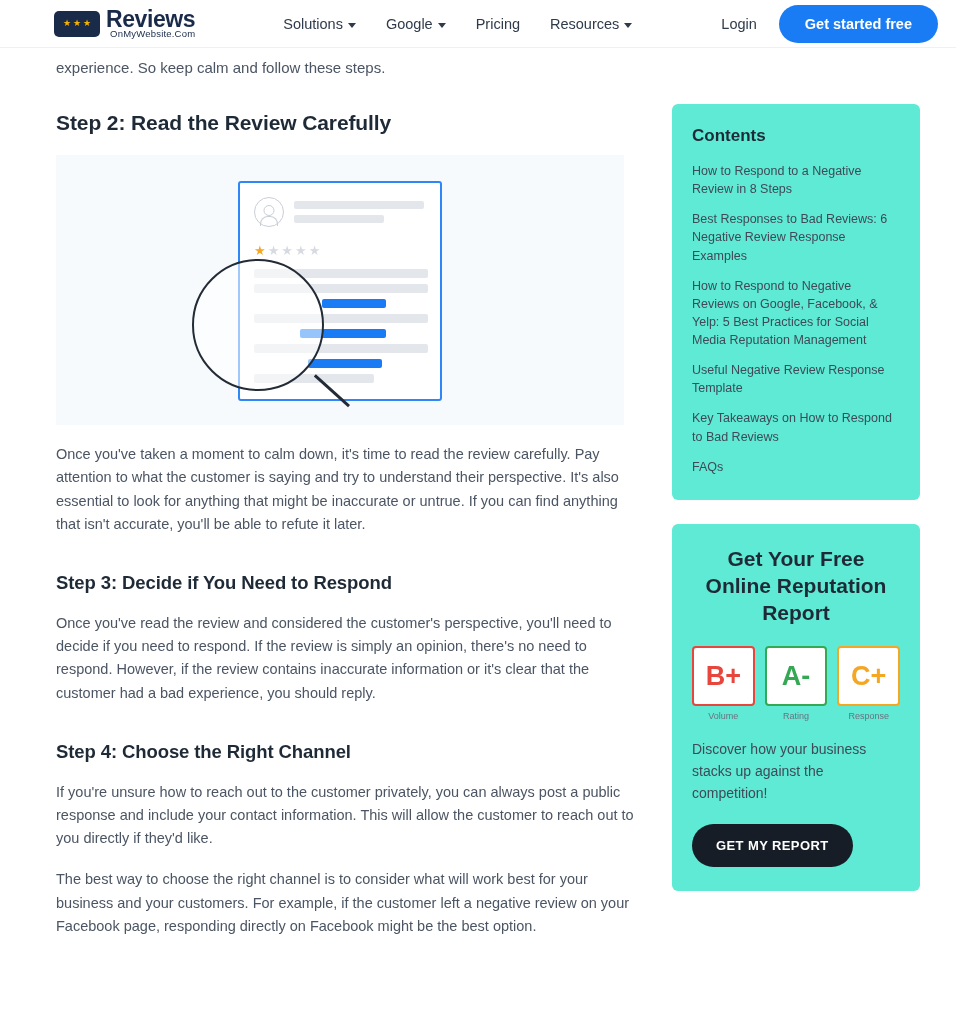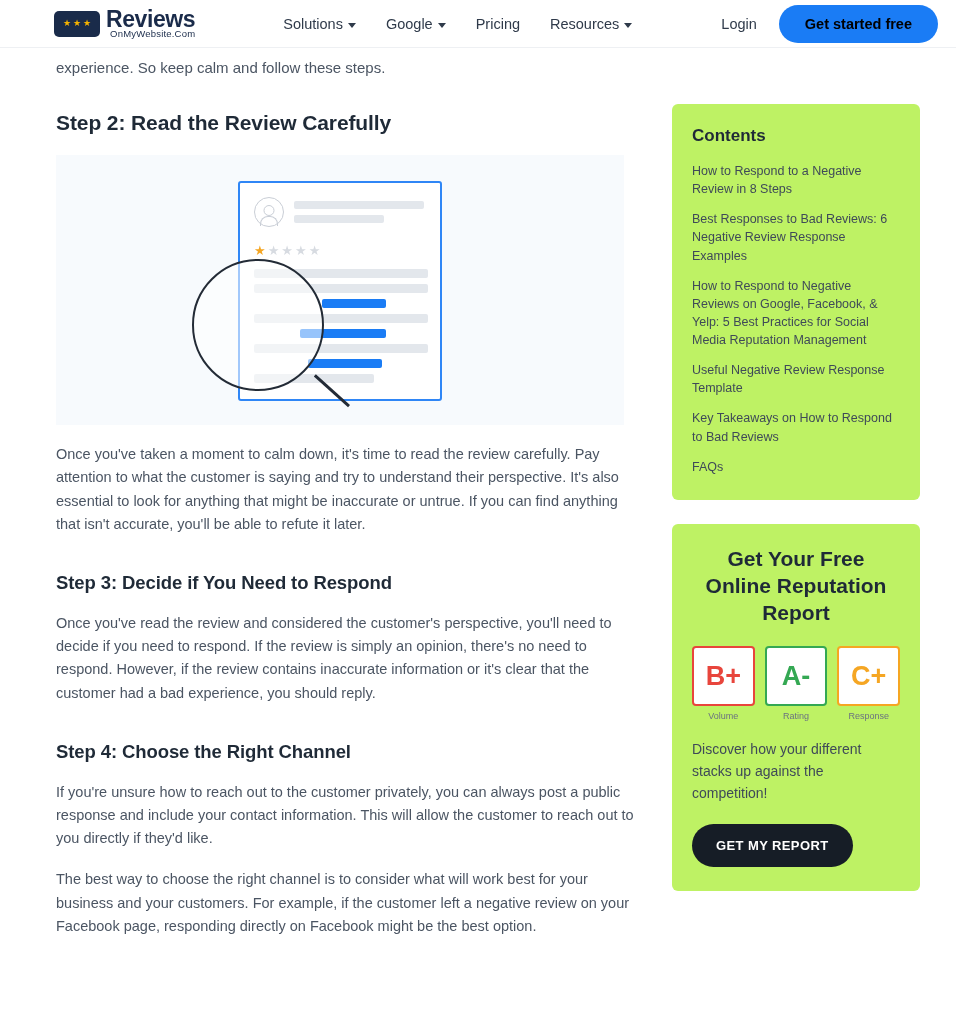--- a/index.html
+++ b/index.html
@@ -94,21 +94,21 @@
     justify-content: flex-end;
   }
   .login-link {
     font-size: 14.5px;
     color: #2f3a4a;
     text-decoration: none;
     cursor: pointer;
   }
   .cta-btn {
     background: #1a7cf5;
-    color: #000000;
+    color: #ffffff;
     font-size: 14.5px;
     font-weight: 700;
     border: none;
     border-radius: 22px;
     padding: 11px 26px;
     cursor: pointer;
     white-space: nowrap;
   }
 
   
@@ -232,21 +232,21 @@
     top: 219px;
     width: 46px;
     height: 2.5px;
     background: #232b36;
     transform: rotate(42deg);
     transform-origin: left center;
   }
 
   
   .card {
-    background: #bef264;
+    background: #5eead4;
     border-radius: 6px;
     padding: 22px 20px 24px 20px;
   }
   .card + .card { margin-top: 24px; }
   .contents-title {
     font-size: 17px;
     font-weight: 700;
     color: #1f2a37;
     margin: 0 0 16px 0;
   }
@@ -413,17 +413,17 @@
         <div class="grade">
           <div class="grade-box" style="border-color:#34a853; color:#34a853;">A-</div>
           <span class="grade-label">Rating</span>
         </div>
         <div class="grade">
           <div class="grade-box" style="border-color:#f5a623; color:#f5a623;">C+</div>
           <span class="grade-label">Response</span>
         </div>
       </div>
 
-      <p class="promo-text">Discover how your different stacks up against the competition!</p>
+      <p class="promo-text">Discover how your business stacks up against the competition!</p>
       <button class="report-btn">GET MY REPORT</button>
     </section>
   </aside>
 </div>
 
 </body></html>

